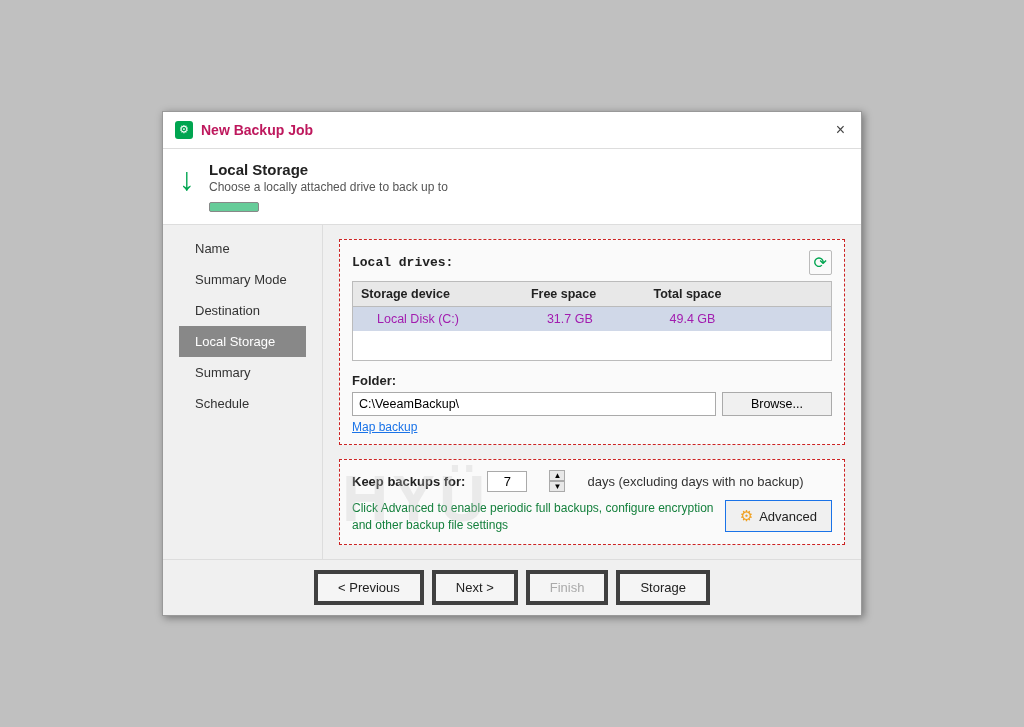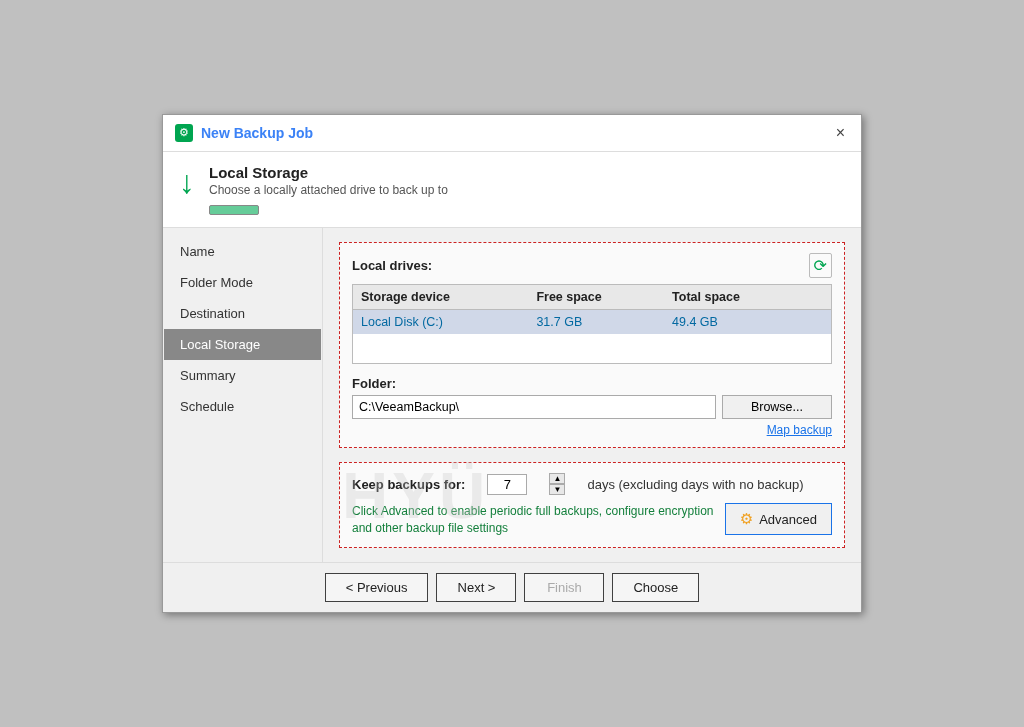--- a/index.html
+++ b/index.html
@@ -38,21 +38,21 @@
       border-radius: 3px;
       display: flex;
       align-items: center;
       justify-content: center;
       color: white;
       font-size: 11px;
     }
     .title-text {
       font-size: 14px;
       font-weight: 600;
-      color: #3b82f6;
+      color: #be185d;
     }
     .close-btn {
       cursor: pointer;
       font-size: 16px;
       color: #444;
       background: none;
       border: none;
       line-height: 1;
       padding: 2px 4px;
     }
@@ -93,21 +93,21 @@
 
     .main-body {
       display: flex;
       flex: 1;
     }
 
     .sidebar {
       width: 160px;
       background: #f0f0f0;
       border-right: 1px solid #ddd;
-      padding: 8px 1px;
+      padding: 8px 16px;
     }
     .sidebar-item {
       padding: 8px 16px;
       cursor: pointer;
       color: #333;
       font-size: 13px;
     }
     .sidebar-item.active {
       background: #888;
       color: #fff;
@@ -126,40 +126,41 @@
       border: 1.5px dashed #cc2222;
       background: #fafafa;
       padding: 10px 12px;
     }
 
     .section-label {
       font-size: 13px;
       font-weight: 600;
       margin-bottom: 0;
       color: #222;
+      font-family: Liberation Mono, monospace;
     }
 
     .drives-table {
       width: 100%;
       border-collapse: collapse;
       border: 1px solid #bbb;
       background: #fff;
       font-size: 12.5px;
     }
     .drives-table th {
       background: #e8e8e8;
       text-align: left;
       padding: 5px 8px;
       border-bottom: 1px solid #bbb;
       font-weight: 600;
       color: #222;
     }
     .drives-table td {
-      padding: 5px 8px;
-      color: #0369a1;
+      padding: 5px 24px;
+      color: #a21caf;
     }
     .drives-table tr.selected td {
       background: #d0d8e8;
     }
 
     .table-header-row {
       display: flex;
       justify-content: space-between;
       align-items: center;
       margin-bottom: 6px;
@@ -199,21 +200,21 @@
     .browse-btn {
       padding: 4px 28px;
       background: #f0f0f0;
       border: 1px solid #aaa;
       cursor: pointer;
       font-size: 12.5px;
       font-family: inherit;
     }
 
     .map-backup-link {
-      text-align: right;
+      text-align: left;
       color: #1a73e8;
       font-size: 12px;
       cursor: pointer;
       text-decoration: underline;
       margin-top: 4px;
     }
 
     .keep-backups-box {
       border: 1.5px dashed #cc2222;
       background: #fafafa;
@@ -293,21 +294,21 @@
     .footer {
       background: #f0f0f0;
       border-top: 1px solid #ddd;
       padding: 10px 16px;
       display: flex;
       justify-content: center;
       gap: 8px;
     }
     .footer-btn {
       padding: 6px 20px;
-      border: 1px solid #404040;
+      border: 4px solid #404040;
       background: #f5f5f5;
       cursor: pointer;
       font-size: 13px;
       font-family: inherit;
       color: #222;
       min-width: 80px;
     }
     .footer-btn:disabled {
       color: #aaa;
       cursor: default;
@@ -352,21 +353,21 @@
       </div>
     </div>
 
     <div class="main-body">
 
       <div class="sidebar">
         <div class="sidebar-item">
           <span>Name</span>
         </div>
         <div class="sidebar-item">
-          <span>Folder Mode</span>
+          <span>Summary Mode</span>
         </div>
         <div class="sidebar-item">
           <span>Destination</span>
         </div>
         <div class="sidebar-item active">
           <span>Local Storage</span>
         </div>
         <div class="sidebar-item">
           <span>Summary</span>
         </div>
@@ -433,19 +434,19 @@
           </div>
         </div>
 
       </div>
     </div>
 
     <div class="footer">
       <button class="footer-btn">&lt; Previous</button>
       <button class="footer-btn">Next &gt;</button>
       <button class="footer-btn" disabled="">Finish</button>
-      <button class="footer-btn">Choose</button>
+      <button class="footer-btn">Storage</button>
     </div>
 
   </div>
 
   <div class="watermark">HYÜ</div>
 </div>
 
 </body></html>

